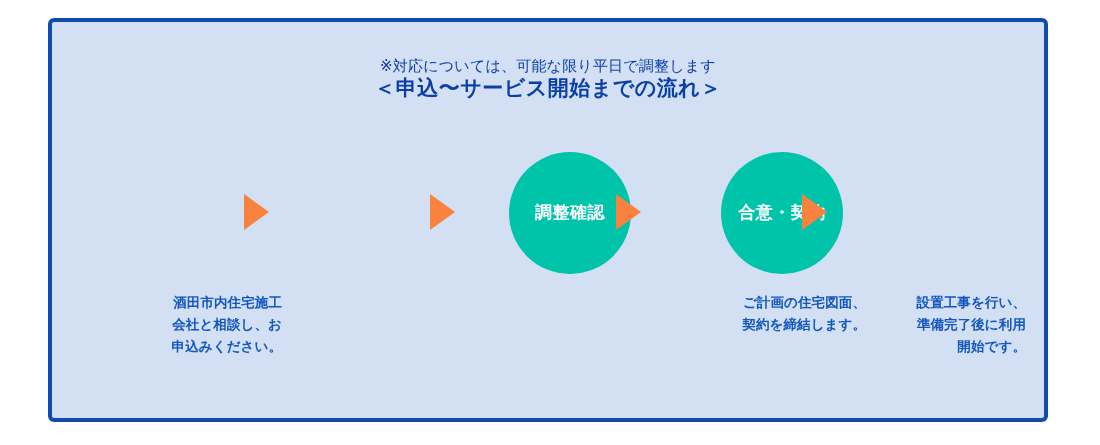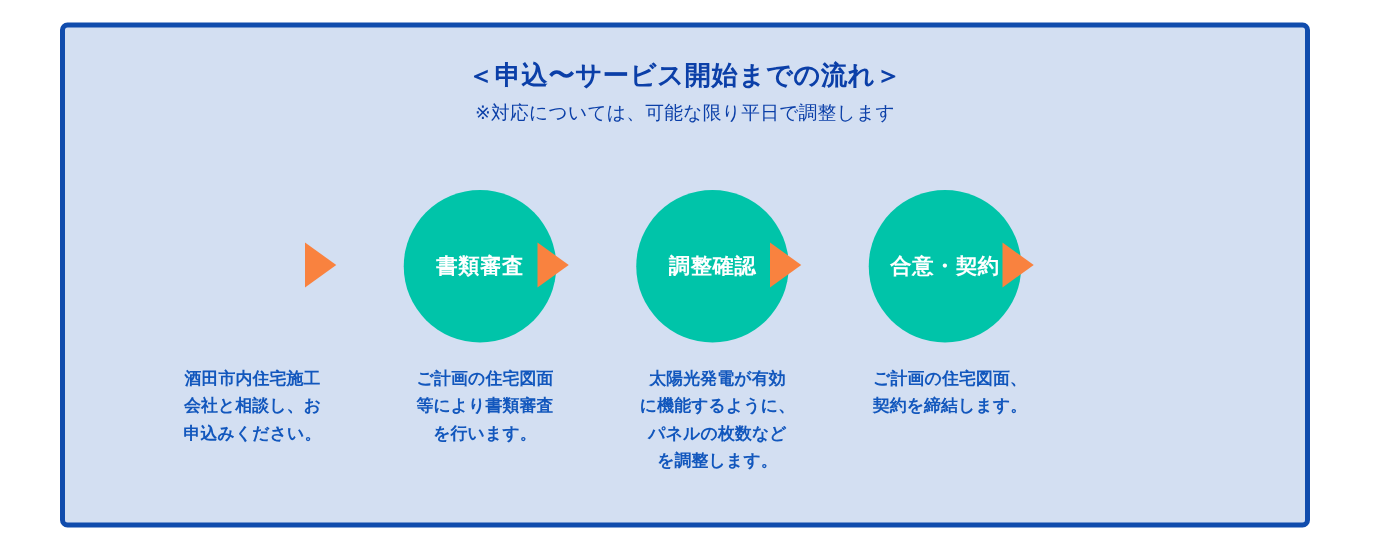--- a/index.html
+++ b/index.html
@@ -92,97 +92,88 @@
   .step-caption {
     position: absolute;
     top: 158px;
     left: 9px;
     width: 160px;
     color: #1257bd;
     font-size: 13.5px;
     font-weight: bold;
     line-height: 1.62;
     letter-spacing: 0.1px;
-    text-align: center;
+    text-align: right;
     white-space: pre-line;
   }
 
   .step-arrow {
     position: absolute;
     top: 60px;
     width: 0;
     height: 0;
     border-top: 18px solid transparent;
     border-bottom: 18px solid transparent;
     border-left: 25px solid #f9823f;
   }
 
   
   #step-group-0 { left: 61px; }
   #step-group-1 { left: 247px; }
   #step-group-2 { left: 433px; }
-  #step-group-3 { left: 619px; }
+  #step-group-3 { left: 645px; }
   #step-group-4 { left: 805px; }
 
   
   #step-arrow-0 { left: 192px; }
   #step-arrow-1 { left: 378px; }
   #step-arrow-2 { left: 564px; }
   #step-arrow-3 { left: 750px; }
 </style>
 </head>
 <body>
 
 <div id="flow-panel">
 
   <div id="heading-block">
+    <div id="flow-subtitle">※対応については、可能な限り平日で調整します</div>
     <div id="flow-title">＜申込〜サービス開始までの流れ＞</div>
-    <div id="flow-subtitle">※対応については、可能な限り平日で調整します</div>
   </div>
 
   <div id="steps-row">
 
     <div class="step-group" id="step-group-0">
       <div class="step-caption">酒田市内住宅施工
 会社と相談し、お
 申込みください。</div>
     </div>
 
     <div class="step-arrow" id="step-arrow-0"></div>
 
-    <div class="step-group" id="step-group-1">
-      <div class="step-circle">
-        <span class="step-circle-label">書類審査</span>
-      </div>
-      <div class="step-caption">ご計画の住宅図面
-等により書類審査
-を行います。</div>
-    </div>
 
     <div class="step-arrow" id="step-arrow-1"></div>
 
     <div class="step-group" id="step-group-2">
       <div class="step-circle">
         <span class="step-circle-label">調整確認</span>
       </div>
-      <div class="step-caption">太陽光発電が有効
-に機能するように、
-パネルの枚数など
-を調整します。</div>
     </div>
 
     <div class="step-arrow" id="step-arrow-2"></div>
 
     <div class="step-group" id="step-group-3">
       <div class="step-circle">
         <span class="step-circle-label">合意・契約</span>
       </div>
       <div class="step-caption">ご計画の住宅図面、
 契約を締結します。</div>
     </div>
 
     <div class="step-arrow" id="step-arrow-3"></div>
 
     <div class="step-group" id="step-group-4">
+      <div class="step-caption">設置工事を行い、
+準備完了後に利用
+開始です。</div>
     </div>
 
   </div>
 </div>
 
 </body></html>

